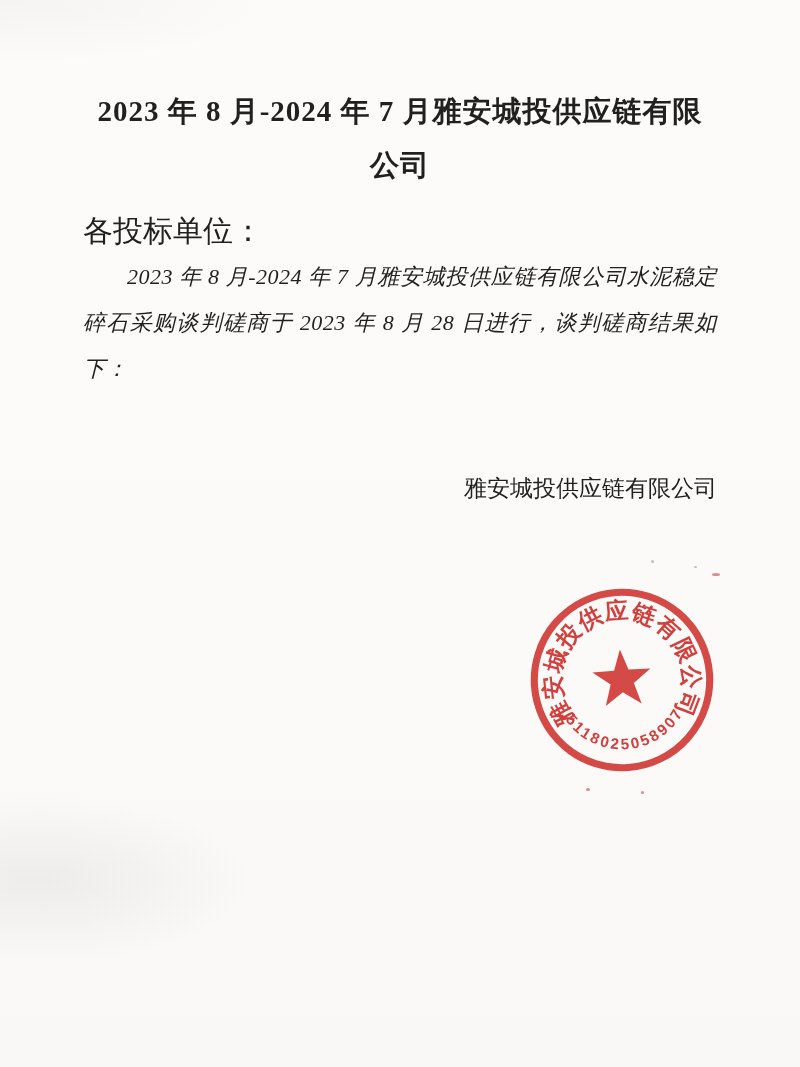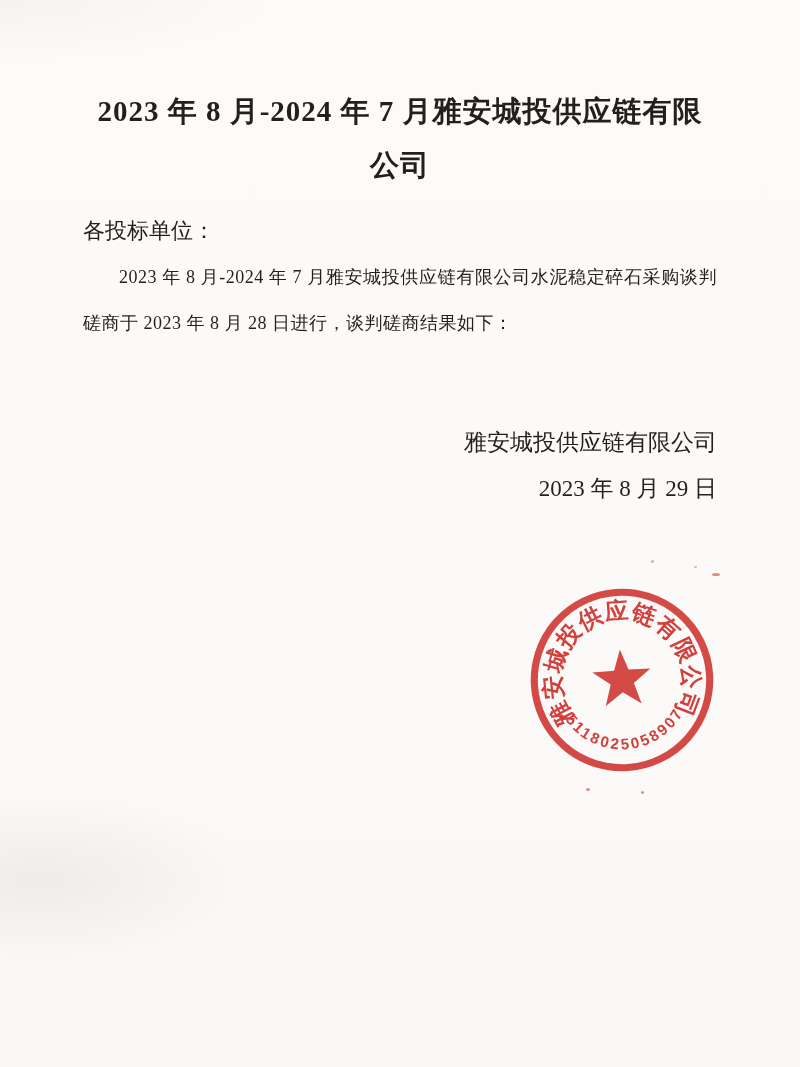--- a/index.html
+++ b/index.html
@@ -19,30 +19,31 @@
   .title{
     margin-top:84px;
     text-align:center;
     font-size:29px;
     font-weight:700;
     line-height:54px;
     letter-spacing:1px;
   }
   .salutation{
     margin-top:16px;
-    font-size:22px;
+    font-size:30px;
     line-height:46px;
   }
   p.body-para{
     margin:0;
-    font-size:18px;
+    font-size:22px;
     line-height:46px;
     text-align:justify;
     text-indent:2em;
     letter-spacing:0.5px;
+    font-style:italic;
   }
   .company-bold{font-weight:700;}
   .signature{
     margin-top:74px;
     text-align:right;
     font-size:23px;
     line-height:46px;
   }
   .seal{
     position:absolute;
@@ -68,21 +69,20 @@
     </div>
 
     <div class="salutation">各投标单位：</div>
 
     <p class="body-para">2023 年 8 月-2024 年 7 月雅安城投供应链有限公司水泥稳定碎石采购谈判磋商于 2023 年 8 月 28 日进行，谈判磋商结果如下：</p>
 
 
 
     <div class="signature">
       <div>雅安城投供应链有限公司</div>
-      <div>2023 年 8 月 29 日</div>
     </div>
 
   </div>
 
   <svg class="seal" viewBox="-100 -100 200 200" xmlns="http://www.w3.org/2000/svg" xmlns:xlink="http://www.w3.org/1999/xlink">
     <defs>
       <path id="arcTop" d="M -51.96 30 A 60 60 0 1 1 51.96 30" fill="none"></path>
       <path id="arcBottom" d="M -58.9 34 A 68 68 0 0 0 58.9 34" fill="none"></path>
     </defs>
     <circle cx="0" cy="0" r="86" fill="none" stroke="#d2302c" stroke-width="7" opacity="0.95"></circle>

